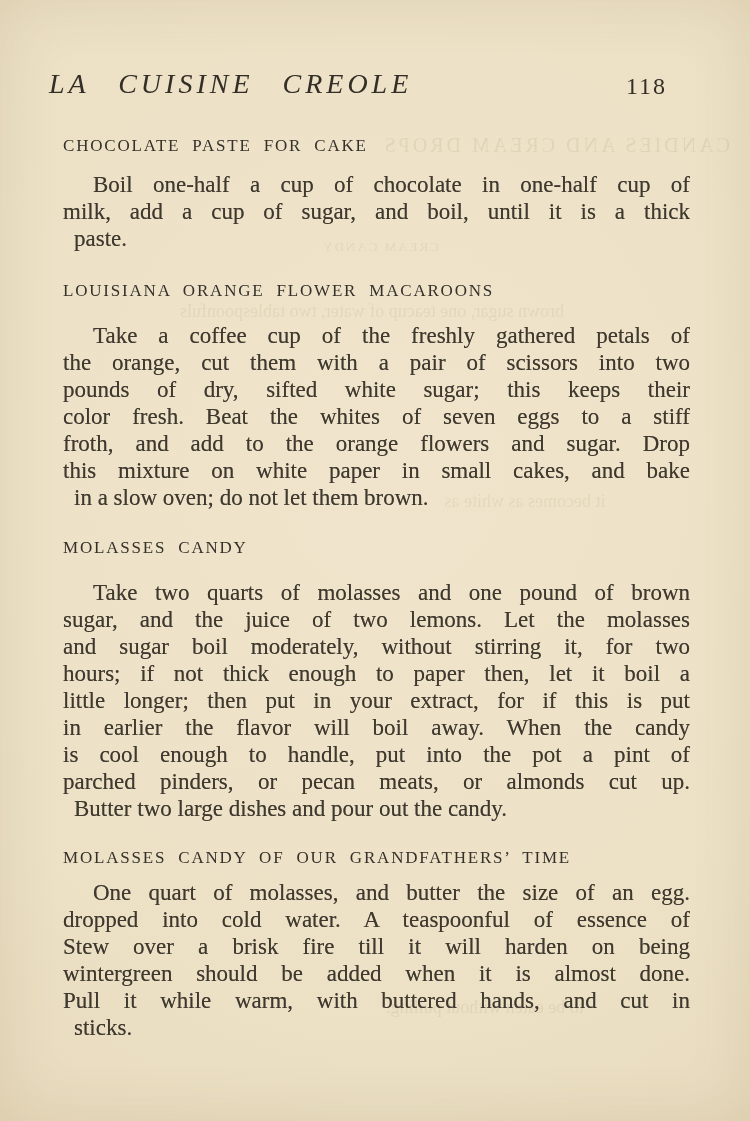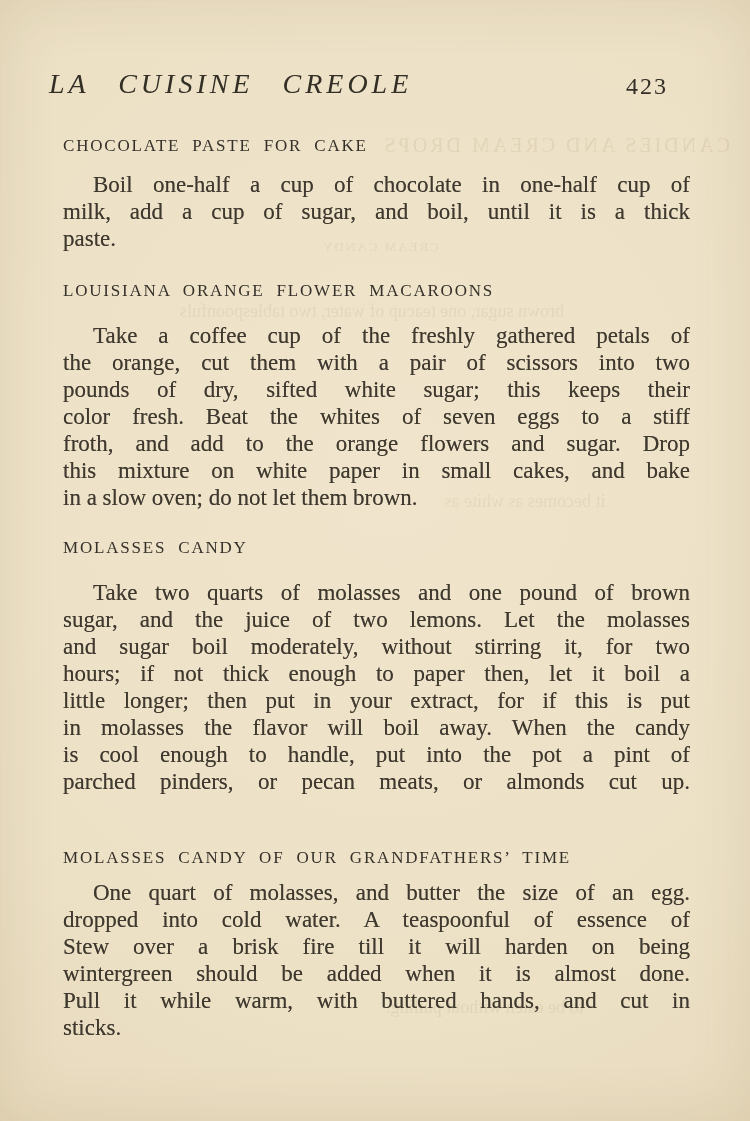--- a/index.html
+++ b/index.html
@@ -65,21 +65,21 @@
     line-height: 27px;
     color: #3e382e;
     text-shadow: 0 0 0.5px rgba(56, 50, 40, 0.55);
   }
   .tline {
     text-align: justify;
     text-align-last: justify;
     white-space: normal;
   }
   .tline.first { text-indent: 30px; }
-  .tline.last  { text-align-last: left; }
+  .tline.last  { text-align-last: left; margin-left: 11px; }
   
   .ghost {
     position: absolute;
     transform: scaleX(-1);
     color: #8d7647;
     filter: blur(0.7px);
     white-space: nowrap;
     text-align: center;
     pointer-events: none;
   }
@@ -94,21 +94,21 @@
 
 <div class="sheet">
 
   <div class="ghost g1">CANDIES AND CREAM DROPS</div>
   <div class="ghost g2">CREAM CANDY</div>
   <div class="ghost g3">brown sugar, one teacup of water, two tablespoonfuls</div>
   <div class="ghost g4">it becomes as white as</div>
   <div class="ghost g5">to be eaten without pulling.</div>
 
   <div class="running-header">LA CUISINE CREOLE</div>
-  <div class="page-number">423</div>
+  <div class="page-number">118</div>
 
   <div class="recipe-heading" style="top:136px">CHOCOLATE PASTE FOR CAKE</div>
   <div class="recipe-paragraph" style="top:171px">
     <div class="tline first">Boil one-half a cup of chocolate in one-half cup of</div>
     <div class="tline">milk, add a cup of sugar, and boil, until it is a thick</div>
     <div class="tline last">paste.</div>
   </div>
 
   <div class="recipe-heading" style="top:281px">LOUISIANA ORANGE FLOWER MACAROONS</div>
   <div class="recipe-paragraph" style="top:322px">
@@ -121,23 +121,24 @@
     <div class="tline last">in a slow oven; do not let them brown.</div>
   </div>
 
   <div class="recipe-heading" style="top:538px">MOLASSES CANDY</div>
   <div class="recipe-paragraph" style="top:579px">
     <div class="tline first">Take two quarts of molasses and one pound of brown</div>
     <div class="tline">sugar, and the juice of two lemons.  Let the molasses</div>
     <div class="tline">and sugar boil moderately, without stirring it, for two</div>
     <div class="tline">hours; if not thick enough to paper then, let it boil a</div>
     <div class="tline">little longer; then put in your extract, for if this is put</div>
-    <div class="tline">in molasses the flavor will boil away.  When the candy</div>
+    <div class="tline">in earlier the flavor will boil away.  When the candy</div>
     <div class="tline">is cool enough to handle, put into the pot a pint of</div>
     <div class="tline">parched pinders, or pecan meats, or almonds cut up.</div>
+    <div class="tline last">Butter two large dishes and pour out the candy.</div>
   </div>
 
   <div class="recipe-heading" style="top:848px">MOLASSES CANDY OF OUR GRANDFATHERS’ TIME</div>
   <div class="recipe-paragraph" style="top:879px">
     <div class="tline first">One quart of molasses, and butter the size of an egg.</div>
     <div class="tline">dropped into cold water.  A teaspoonful of essence of</div>
     <div class="tline">Stew over a brisk fire till it will harden on being</div>
     <div class="tline">wintergreen should be added when it is almost done.</div>
     <div class="tline">Pull it while warm, with buttered hands, and cut in</div>
     <div class="tline last">sticks.</div>

